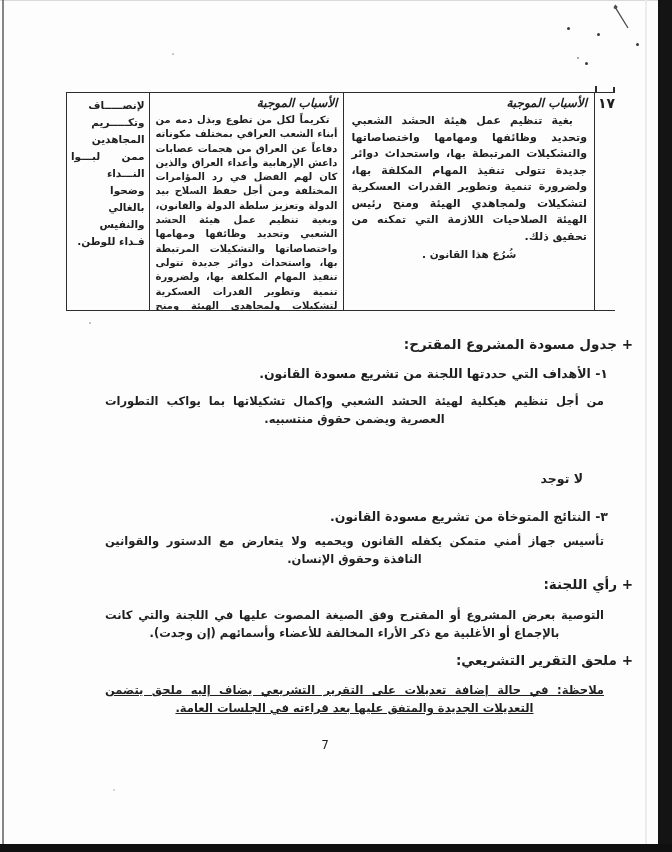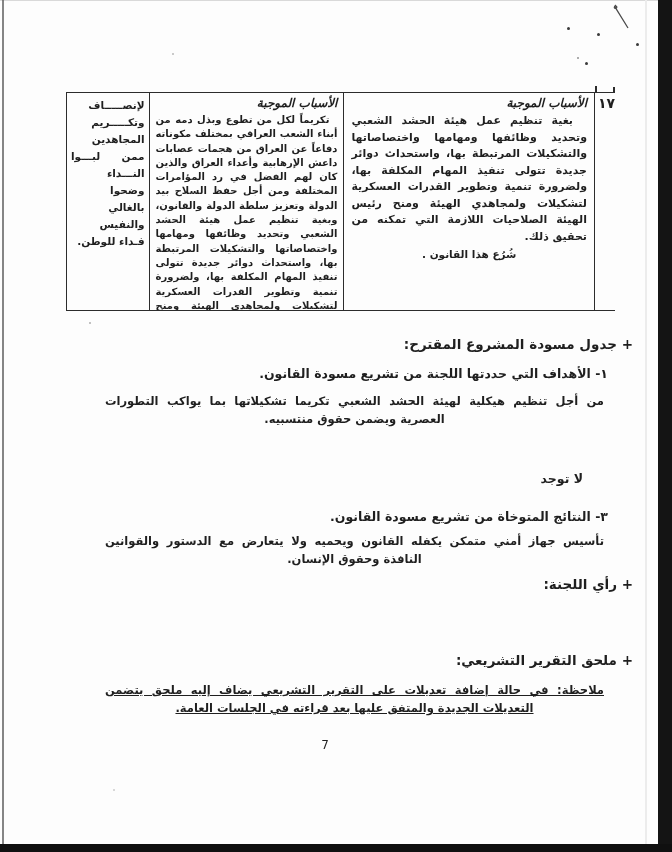--- a/index.html
+++ b/index.html
@@ -87,26 +87,27 @@
     <div class="col col-c">
       <div class="cell-body">لإنصـــــاف وتكـــــريم المجاهدين ممن لبـــوا النـــداء وضحوا بالغالي والنفيس فـداء للوطن.</div>
     </div>
   </div>
   <div class="tick" style="left:595px;top:86px;height:7px;"></div>
   <div class="tick" style="left:613px;top:87px;height:6px;"></div>
 
   <div class="blk heading" style="top:336px;left:105px;right:39px;">+ جدول مسودة المشروع المقترح:</div>
 
   <div class="blk item-title" style="top:366px;left:105px;right:64px;">١- الأهداف التي حددتها اللجنة من تشريع مسودة القانون.</div>
-  <div class="blk para" style="top:393px;left:105px;right:68px;">من أجل تنظيم هيكلية لهيئة الحشد الشعبي تكريما تشكيلاتها بما يواكب التطورات العصرية ويضمن حقوق منتسبيه.</div>
+  <div class="blk para" style="top:393px;left:105px;right:68px;">من أجل تنظيم هيكلية لهيئة الحشد الشعبي وإكمال تشكيلاتها بما يواكب التطورات العصرية ويضمن حقوق منتسبيه.</div>
 
   <div class="blk answer" style="top:471px;left:105px;right:89px;">لا توجد</div>
 
   <div class="blk item-title" style="top:509px;left:105px;right:64px;">٣- النتائج المتوخاة من تشريع مسودة القانون.</div>
   <div class="blk para" style="top:533px;left:105px;right:68px;">تأسيس جهاز أمني متمكن يكفله القانون ويحميه ولا يتعارض مع الدستور والقوانين النافذة وحقوق الإنسان.</div>
 
   <div class="blk heading" style="top:576px;left:105px;right:39px;">+ رأي اللجنة:</div>
+  <div class="blk para" style="top:607px;left:105px;right:68px;">التوصية بعرض المشروع أو المقترح وفق الصيغة المصوت عليها في اللجنة والتي كانت بالإجماع أو الأغلبية مع ذكر الأراء المخالفة للأعضاء وأسمائهم (إن وجدت).</div>
 
   <div class="blk heading" style="top:652px;left:105px;right:39px;">+ ملحق التقرير التشريعي:</div>
   <div class="blk para" style="top:682px;left:105px;right:68px;text-decoration:underline;">ملاحظة: في حالة إضافة تعديلات على التقرير التشريعي يضاف إليه ملحق يتضمن التعديلات الجديدة والمتفق عليها بعد قراءته في الجلسات العامة.</div>
 
   <div class="page-number">7</div>
 </div>
 
 </body></html>

